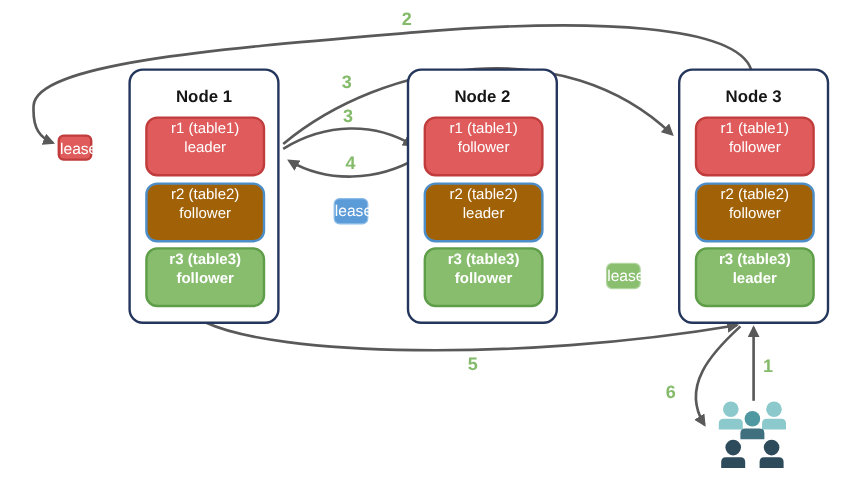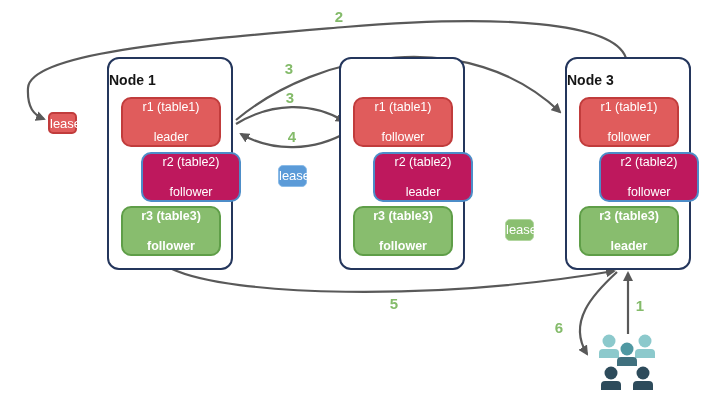--- a/index.html
+++ b/index.html
@@ -6,29 +6,29 @@
   #stage{
     position:relative;width:704px;height:405px;background:#ffffff;
     font-family:"Liberation Sans",sans-serif;overflow:hidden;
   }
   svg.overlay{position:absolute;left:0;top:0;width:704px;height:405px;pointer-events:none;}
   .node{
     position:absolute;top:57px;width:126px;height:213px;background:#ffffff;
     border:2px solid #24365c;border-radius:12px;box-sizing:border-box;z-index:1;
   }
   .node-title{
-    margin-top:13px;font-size:14px;font-weight:bold;color:#161616;
+    text-align:center;margin-top:13px;font-size:14px;font-weight:bold;color:#161616;
   }
   .box{
     position:absolute;left:12px;width:100px;height:50px;border-radius:10px;
     box-sizing:border-box;color:#ffffff;font-size:12.5px;text-align:center;
-    display:flex;flex-direction:column;justify-content:space-between;line-height:16px;
+    display:flex;flex-direction:column;justify-content:flex-start;line-height:16px;
   }
   .box.red{background:#e05c5c;border:2px solid #c13c3c;}
-  .box.blue{background:#be185d;border:2px solid #4d8dc8;margin-left:20px;}
+  .box.blue{background:#a16207;border:2px solid #4d8dc8;}
   .box.green{background:#88bd6e;border:2px solid #5f9e48;}
   .r1{top:38px;}
   .r2{top:93px;}
   .r3{top:147px;font-weight:bold;}
   .lease{
     position:absolute;width:29px;height:22px;border-radius:5px;box-sizing:border-box;
     color:#ffffff;font-size:13px;text-align:center;line-height:20px;z-index:2;
   }
   .lease.red{left:48px;top:112px;background:#e05c5c;border:2px solid #c13c3c;}
   .lease.blue{left:278px;top:165px;background:#5b9bd8;border:1px solid #8cbce8;}
@@ -86,20 +86,21 @@
       <span>r2 (table2)</span>
       <span>follower</span>
     </div>
     <div class="box green r3">
       <span>r3 (table3)</span>
       <span>follower</span>
     </div>
   </div>
 
   <div class="node" style="left:339px">
+    <div class="node-title">Node 2</div>
     <div class="box red r1">
       <span>r1 (table1)</span>
       <span>follower</span>
     </div>
     <div class="box blue r2">
       <span>r2 (table2)</span>
       <span>leader</span>
     </div>
     <div class="box green r3">
       <span>r3 (table3)</span>

